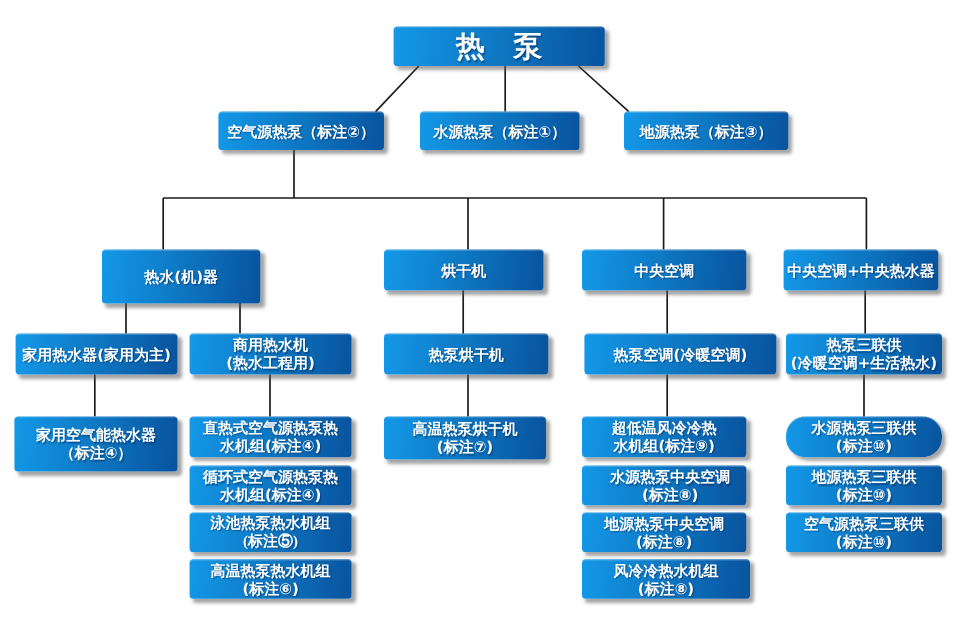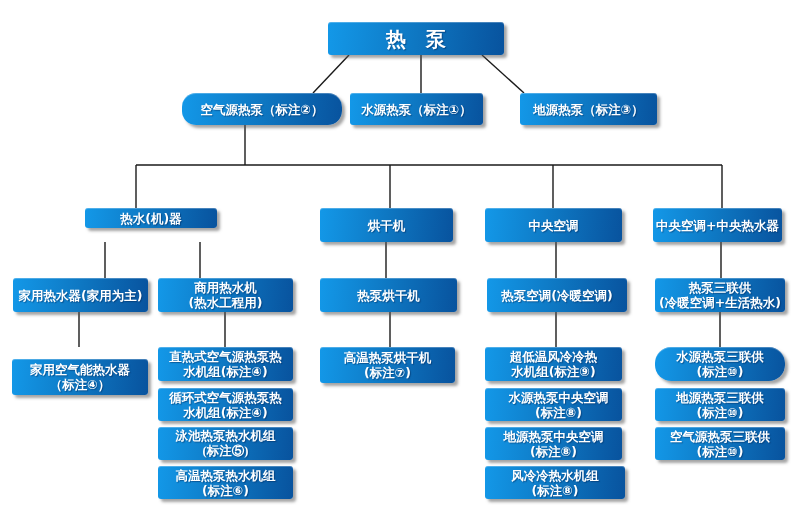--- a/index.html
+++ b/index.html
@@ -28,21 +28,21 @@
     font-weight: bold;
     font-size: 12.5px;
     line-height: 15px;
     white-space: pre-line;
     background: linear-gradient(95deg, #1398e8 0%, #0e77c2 50%, #08539e 100%);
     border-radius: 3px;
     box-shadow: 3px 3px 3px rgba(90,90,90,0.55), inset 0 1px 0 rgba(255,255,255,0.25);
     text-shadow: 1px 1px 1px rgba(0,40,90,0.5);
   }
   .node.root {
-    font-size: 20px;
+    font-size: 24px;
     line-height: 22px;
   }
 </style>
 </head>
 <body>
 
 <div class="canvas">
 
   <svg class="connectors" viewBox="0 0 800 524" xmlns="http://www.w3.org/2000/svg">
     <g stroke="#1a1a1a" stroke-width="1.4" fill="none">
@@ -67,38 +67,38 @@
       <line x1="79" y1="312" x2="79" y2="347"></line>
       <line x1="225" y1="312" x2="225" y2="347"></line>
       <line x1="390" y1="312" x2="390" y2="347"></line>
       <line x1="556" y1="312" x2="556" y2="347"></line>
       <line x1="720" y1="312" x2="720" y2="347"></line>
     </g>
   </svg>
 
   <div class="node root" style="left:328px; top:22px; width:176px; height:33px;">热　泵</div>
 
-  <div class="node" style="left:182px; top:93px; width:160px; height:32px;border-radius:14px;">空气源热泵（标注②）</div>
+  <div class="node" style="left:182px; top:93px; width:138px; height:32px;">空气源热泵（标注②）</div>
   <div class="node" style="left:350px; top:93px; width:133px; height:32px;">水源热泵（标注①）</div>
   <div class="node" style="left:520px; top:93px; width:137px; height:32px;">地源热泵（标注③）</div>
 
-  <div class="node" style="left:85px; top:208px; width:132px; height:20px;">热水(机)器</div>
+  <div class="node" style="left:85px; top:208px; width:132px; height:45px;">热水(机)器</div>
   <div class="node" style="left:320px; top:208px; width:133px; height:34px;">烘干机</div>
   <div class="node" style="left:485px; top:208px; width:137px; height:34px;">中央空调</div>
   <div class="node" style="left:653px; top:208px; width:129px; height:34px;">中央空调+中央热水器</div>
 
   <div class="node" style="left:13px; top:278px; width:135px; height:34px;">家用热水器(家用为主)</div>
   <div class="node" style="left:158px; top:278px; width:135px; height:34px;">商用热水机
 (热水工程用)</div>
   <div class="node" style="left:320px; top:278px; width:137px; height:34px;">热泵烘干机</div>
-  <div class="node" style="left:487px; top:278px; width:140px; height:34px;">热泵空调(冷暖空调)</div>
+  <div class="node" style="left:487px; top:278px; width:160px; height:34px;">热泵空调(冷暖空调)</div>
   <div class="node" style="left:655px; top:278px; width:130px; height:34px;">热泵三联供
 (冷暖空调+生活热水)</div>
 
-  <div class="node" style="left:12px; top:347px; width:136px; height:36px;margin-top:12px;">家用空气能热水器
+  <div class="node" style="left:12px; top:347px; width:136px; height:46px;">家用空气能热水器
 （标注④）</div>
 
   <div class="node" style="left:158px; top:347px; width:135px; height:34px;">直热式空气源热泵热
 水机组(标注④)</div>
   <div class="node" style="left:158px; top:388px; width:135px; height:33px;">循环式空气源热泵热
 水机组(标注④)</div>
   <div class="node" style="left:158px; top:427px; width:135px; height:33px;font-family:Liberation Serif, serif;">泳池热泵热水机组
 (标注⑤)</div>
   <div class="node" style="left:158px; top:466px; width:135px; height:33px;">高温热泵热水机组
 (标注⑥)</div>

